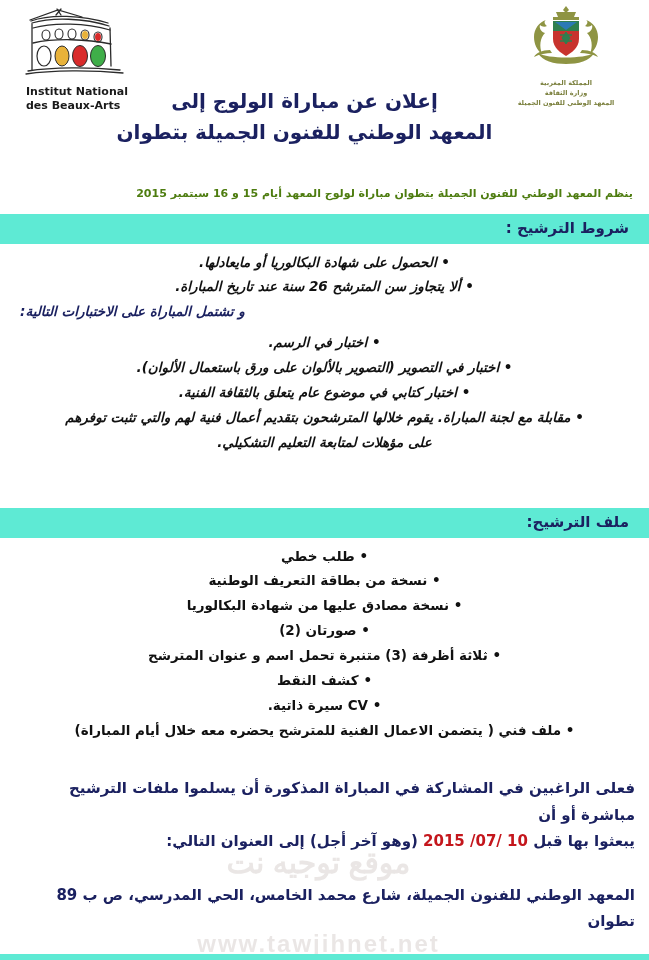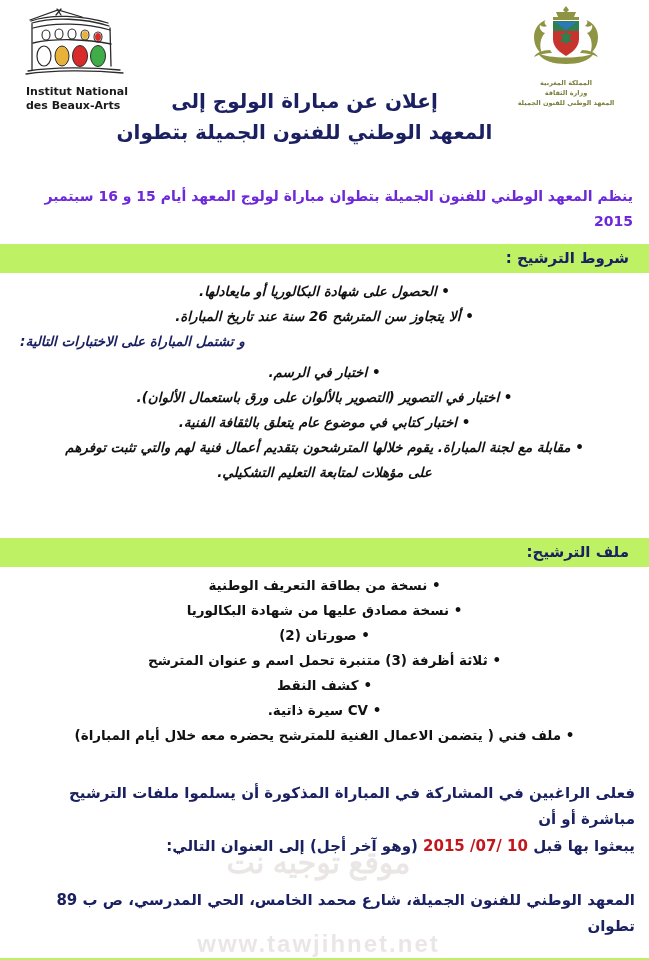--- a/index.html
+++ b/index.html
@@ -87,30 +87,30 @@
     font-weight: 700;
     font-size: 20px;
     line-height: 1.55;
     padding: 0 120px 0 80px;
   }
 
   
   .intro {
     margin: 0 16px 0 16px;
     padding-top: 6px;
-    font-size: 14px;
+    font-size: 11px;
     font-weight: 700;
     line-height: 1.75;
     text-align: right;
-    color: #6d28d9;
+    color: #4d7c0f;
   }
 
   .bar {
     margin: 11px 0 0 0;
-    background: #bef264;
+    background: #5eead4;
     padding: 4px 20px 5px 20px;
     color: #1b2160;
     font-weight: 700;
     font-size: 15px;
     text-align: right;
     line-height: 1.35;
   }
   .bar.alert { color: #c4161c; }
 
   .block { margin: 0 20px; }
@@ -260,20 +260,21 @@
       <li class="italic wide">على مؤهلات لمتابعة التعليم التشكيلي.</li>
     </ul>
   </div>
 
   <div class="gap-lg"></div>
 
   <div class="bar">ملف الترشيح:</div>
 
   <div class="block">
     <ul class="items">
+      <li>• طلب خطي</li>
       <li>• نسخة من بطاقة التعريف الوطنية</li>
       <li>• نسخة مصادق عليها من شهادة البكالوريا</li>
       <li>• صورتان (2)</li>
       <li>• ثلاثة أظرفة (3) متنبرة تحمل اسم و عنوان المترشح</li>
       <li>• كشف النقط</li>
       <li>• CV   سيرة ذاتية.</li>
       <li>• ملف فني ( يتضمن الاعمال الفنية للمترشح يحضره معه خلال أيام المباراة)</li>
     </ul>
   </div>
 

